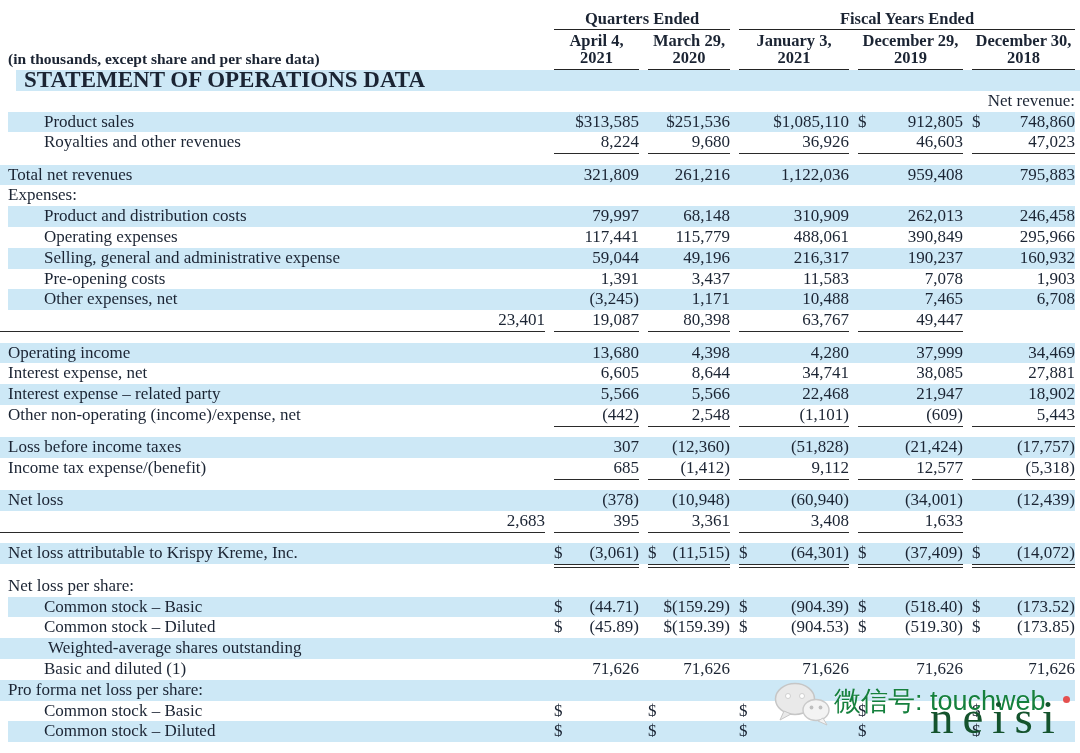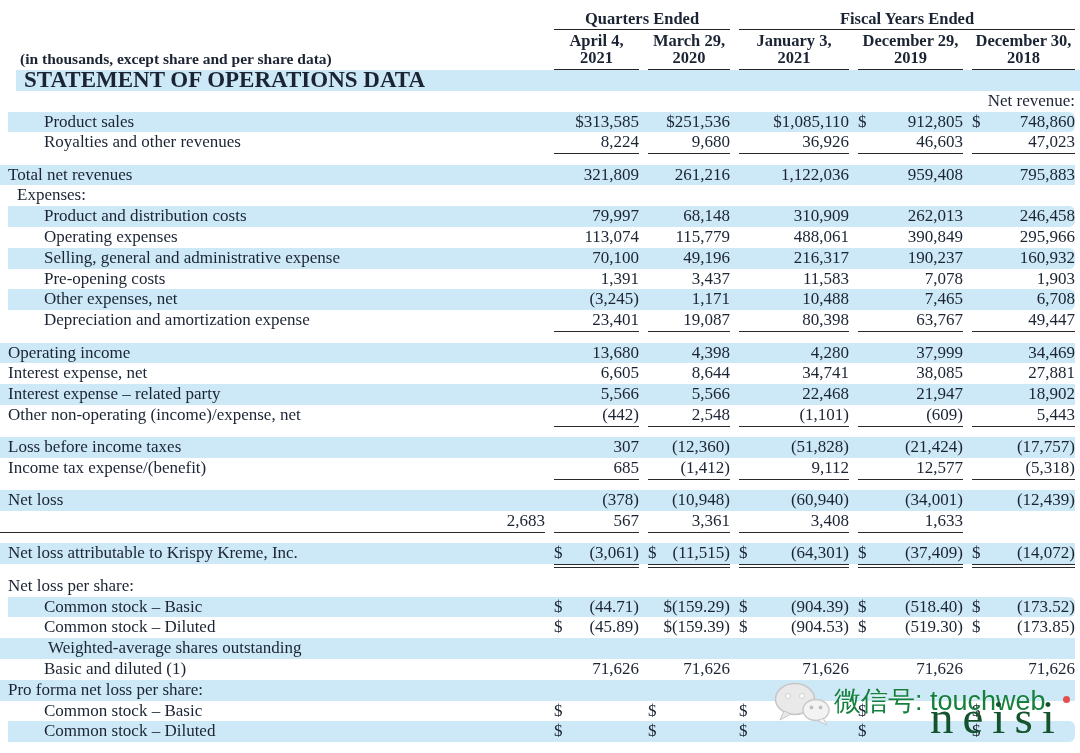--- a/index.html
+++ b/index.html
@@ -18,27 +18,27 @@
     width:1075px;
   }
 
   
   .thead-group { font-weight:bold; font-size:16.5px; line-height:18px; }
   .group { text-align:center; border-bottom:1.6px solid #232323; padding-bottom:1px; }
   .g1 { grid-column:2/4; }
   .g2 { grid-column:4/7; }
   .thead-dates { font-weight:bold; font-size:16.5px; margin-top:2px; }
   .dcol { text-align:center; line-height:16.5px; padding:1px 0 3px; border-bottom:1.6px solid #232323; }
-  .note { grid-column:1; align-self:end; font-size:15.5px; padding:0 0 2px 8px; white-space:nowrap;margin-left:12px; }
+  .note { grid-column:1; align-self:end; font-size:15.5px; padding:0 0 2px 8px; white-space:nowrap; }
 
   
   .row { height:20.8px; line-height:20.6px; font-size:17px; white-space:nowrap; }
   .row.bold { font-weight:bold; font-size:23px;margin-left:16px; }
   .stripe { background:#cde8f6; }
-  .stripe.inset { background:linear-gradient(90deg,#ffffff 0 8px,#cde8f6 8px);border-radius:6px; }
+  .stripe.inset { background:linear-gradient(90deg,#ffffff 0 8px,#cde8f6 8px); }
   .label { padding-left:8px; overflow:hidden; }
   .label.ind { padding-left:44px; }
   .cell { text-align:right; }
   .cell.split { display:flex; justify-content:space-between; text-align:right; }
   .rule-single { border-bottom:1.6px solid #2a2a2a; }
   .rule-double { border-bottom:4px double #2a2a2a; }
   .spacer { height:11.5px; }
 
   
   .watermark { position:absolute; left:768px; top:676px; width:312px; height:77px; z-index:5; }
@@ -121,41 +121,41 @@
       <div class="spacer"></div>
       <div class="grid row stripe">
         <div class="label">Total net revenues</div>
         <div class="cell">321,809</div>
         <div class="cell">261,216</div>
         <div class="cell">1,122,036</div>
         <div class="cell">959,408</div>
         <div class="cell">795,883</div>
       </div>
       <div class="grid row">
-        <div class="label" style="grid-column: 1 / 7; margin-left: 9px;">Expenses:</div>
+        <div class="label" style="grid-column: 1 / 7;">Expenses:</div>
       </div>
       <div class="grid row stripe inset">
         <div class="label ind">Product and distribution costs</div>
         <div class="cell">79,997</div>
         <div class="cell">68,148</div>
         <div class="cell">310,909</div>
         <div class="cell">262,013</div>
         <div class="cell">246,458</div>
       </div>
       <div class="grid row">
         <div class="label ind">Operating expenses</div>
-        <div class="cell">113,074</div>
+        <div class="cell">117,441</div>
         <div class="cell">115,779</div>
         <div class="cell">488,061</div>
         <div class="cell">390,849</div>
         <div class="cell">295,966</div>
       </div>
       <div class="grid row stripe inset">
         <div class="label ind">Selling, general and administrative expense</div>
-        <div class="cell">70,100</div>
+        <div class="cell">59,044</div>
         <div class="cell">49,196</div>
         <div class="cell">216,317</div>
         <div class="cell">190,237</div>
         <div class="cell">160,932</div>
       </div>
       <div class="grid row">
         <div class="label ind">Pre-opening costs</div>
         <div class="cell">1,391</div>
         <div class="cell">3,437</div>
         <div class="cell">11,583</div>
@@ -164,21 +164,20 @@
       </div>
       <div class="grid row stripe inset">
         <div class="label ind">Other expenses, net</div>
         <div class="cell">(3,245)</div>
         <div class="cell">1,171</div>
         <div class="cell">10,488</div>
         <div class="cell">7,465</div>
         <div class="cell">6,708</div>
       </div>
       <div class="grid row">
-        <div class="label ind">Depreciation and amortization expense</div>
         <div class="cell rule-single">23,401</div>
         <div class="cell rule-single">19,087</div>
         <div class="cell rule-single">80,398</div>
         <div class="cell rule-single">63,767</div>
         <div class="cell rule-single">49,447</div>
       </div>
       <div class="spacer"></div>
       <div class="grid row stripe">
         <div class="label">Operating income</div>
         <div class="cell">13,680</div>
@@ -232,21 +231,21 @@
       <div class="grid row stripe">
         <div class="label">Net loss</div>
         <div class="cell">(378)</div>
         <div class="cell">(10,948)</div>
         <div class="cell">(60,940)</div>
         <div class="cell">(34,001)</div>
         <div class="cell">(12,439)</div>
       </div>
       <div class="grid row">
         <div class="cell rule-single">2,683</div>
-        <div class="cell rule-single">567</div>
+        <div class="cell rule-single">395</div>
         <div class="cell rule-single">3,361</div>
         <div class="cell rule-single">3,408</div>
         <div class="cell rule-single">1,633</div>
       </div>
       <div class="spacer"></div>
       <div class="grid row stripe">
         <div class="label">Net loss attributable to Krispy Kreme, Inc.</div>
         <div class="cell rule-double split">
           <span>$</span>
           <span>(3,061)</span>

